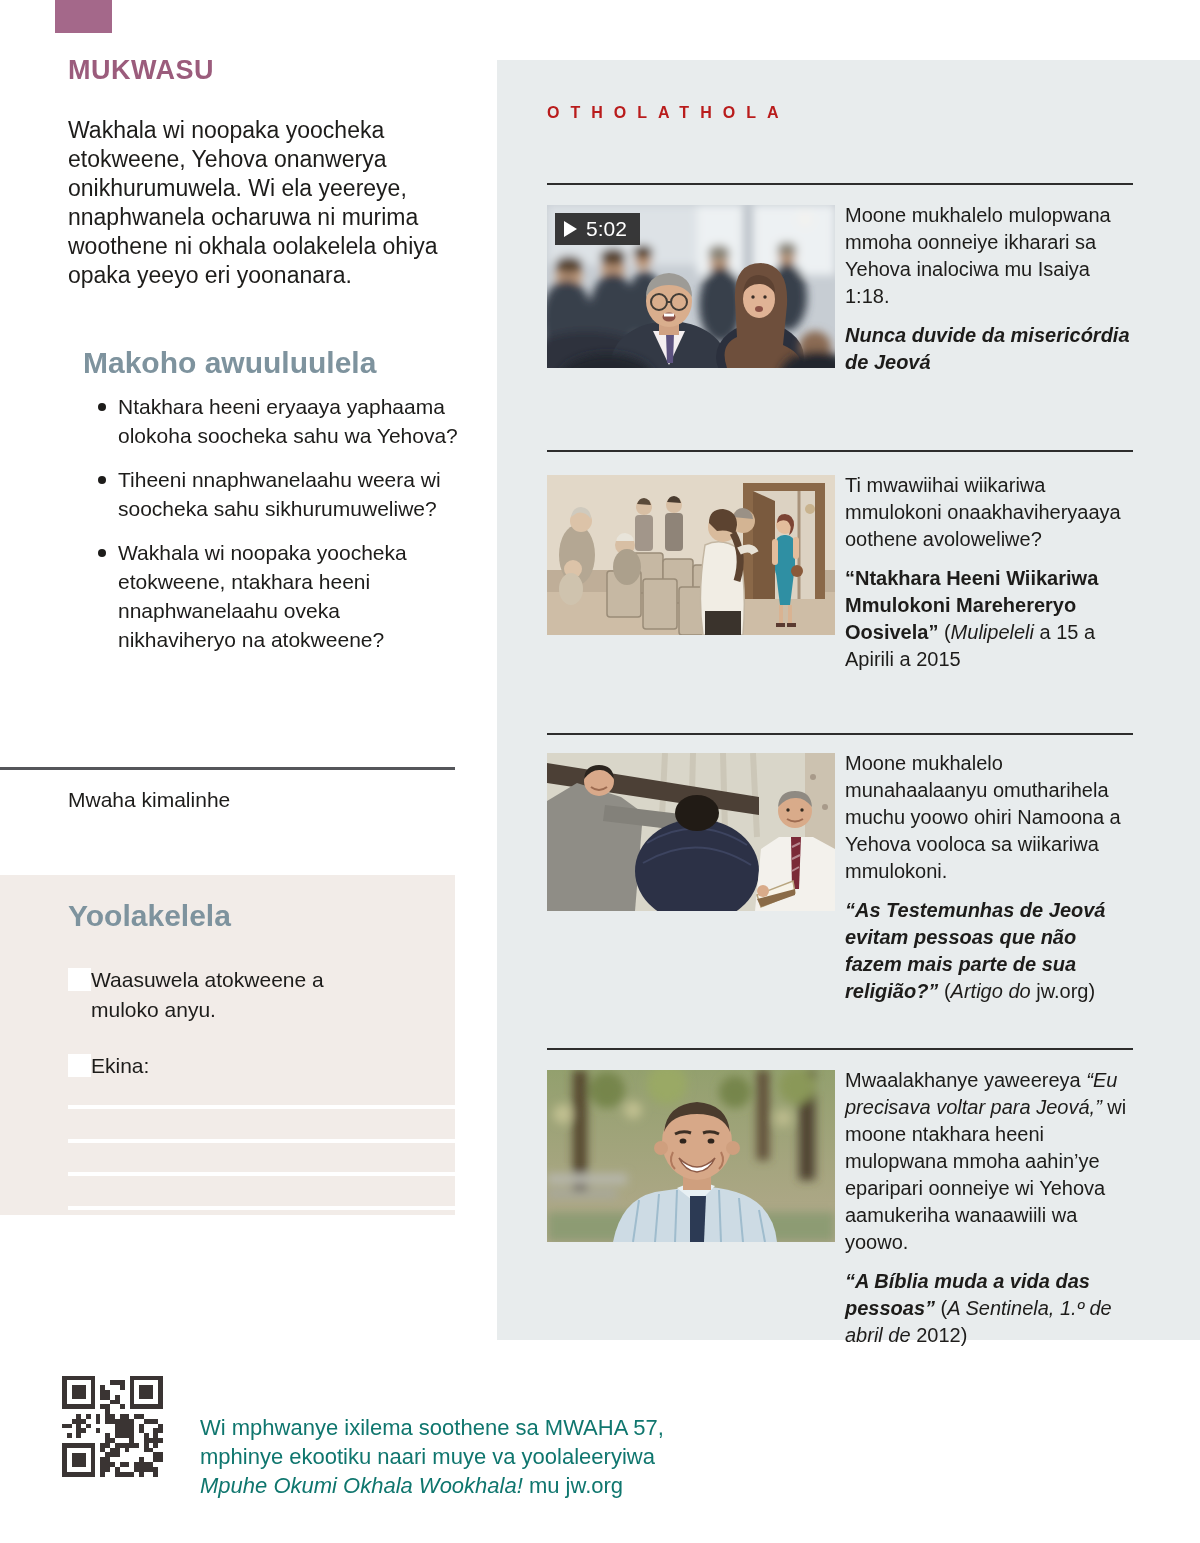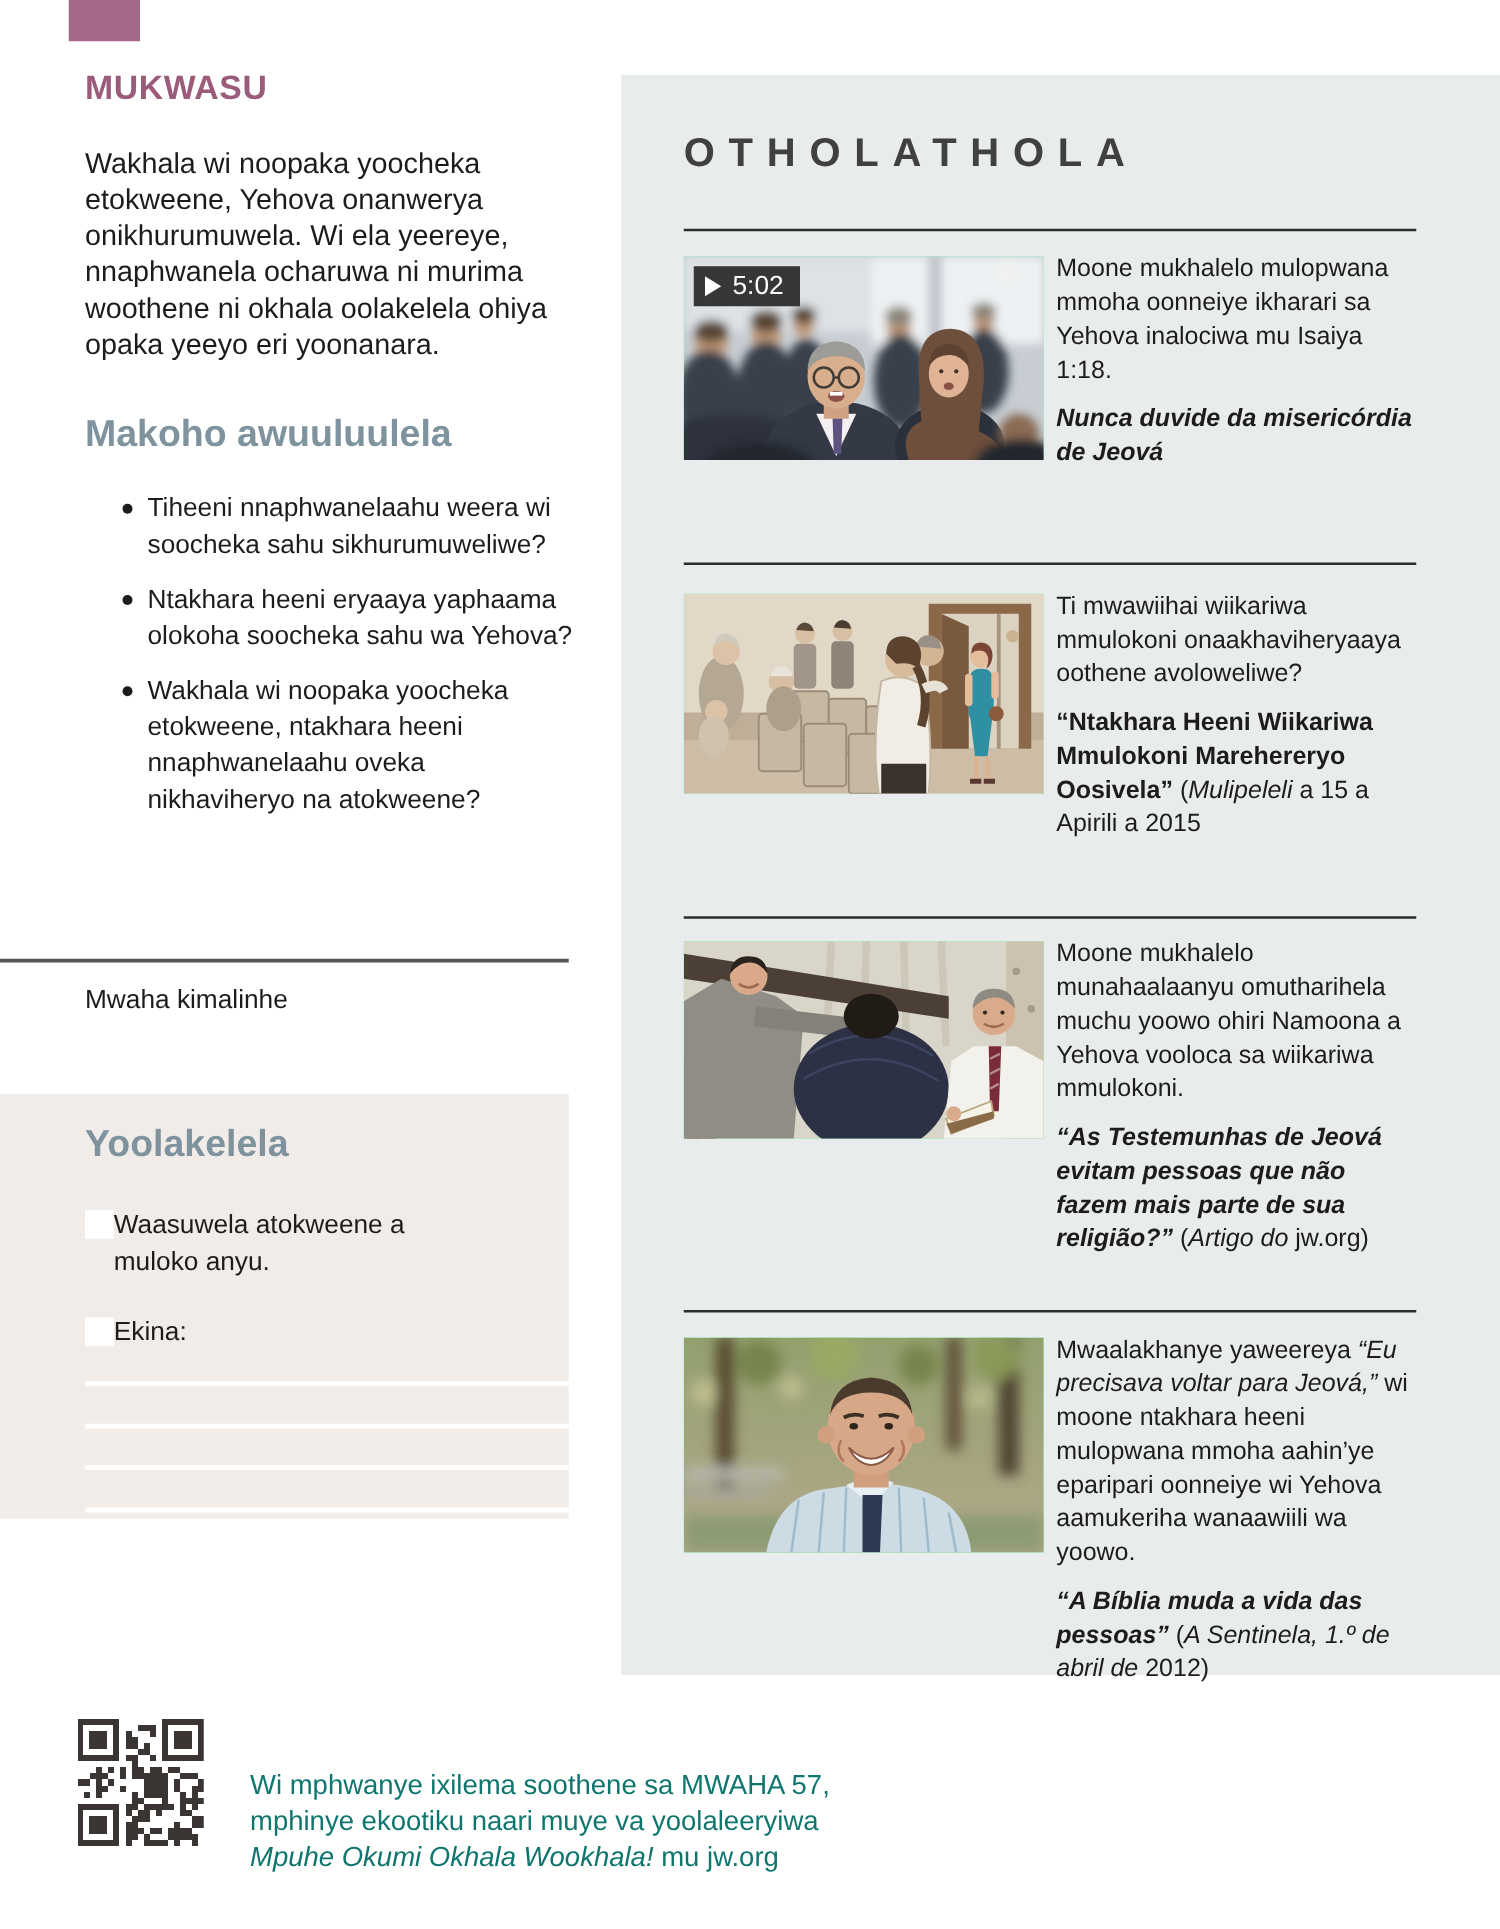--- a/index.html
+++ b/index.html
@@ -6,21 +6,21 @@
   .page{position:relative;width:1200px;height:1543px;background:#ffffff;overflow:hidden;
         color:#1d1c1a;font-family:"Liberation Sans",sans-serif;}
 
   
   .corner-tab{position:absolute;left:55px;top:0;width:57px;height:33px;background:#a4688a;}
 
   
   .title{position:absolute;left:68px;top:55px;margin:0;font-size:27px;font-weight:bold;
          color:#9b5c7c;letter-spacing:.5px;}
   .intro{position:absolute;left:68px;top:116px;width:398px;margin:0;font-size:23px;line-height:29px;}
-  .q-title{position:absolute;left:68px;top:331px;margin:0;font-size:30px;font-weight:700;color:#7e939e;}
+  .q-title{position:absolute;left:68px;top:331px;margin:15px;font-size:30px;font-weight:700;color:#7e939e;}
   .q-list{position:absolute;left:98px;top:392px;width:362px;margin:0;padding:0;list-style:none;
           font-size:21px;line-height:29px;}
   .q-item{position:relative;padding-left:20px;margin:0 0 15px 0;}
   .q-item .dot{position:absolute;left:0;top:11px;width:8px;height:8px;border-radius:50%;background:#1d1c1a;}
   .rule{position:absolute;left:0;top:767px;width:455px;height:3px;background:#55565a;}
   .song{position:absolute;left:68px;top:788px;font-size:21px;}
 
   
   .notes{position:absolute;left:0;top:875px;width:455px;height:340px;background:#f2ece8;}
   .notes-title{position:absolute;left:68px;top:24px;margin:0;font-size:30px;font-weight:700;color:#7e939e;}
@@ -33,22 +33,22 @@
   .w1{top:230px}.w2{top:264px}.w3{top:297px}.w4{top:331px}.w5{top:364px}.w6{top:398px}.w7{top:432px}
 
   
   .qr{position:absolute;left:62px;top:1374px;width:101px;height:104px;}
   .qr svg{width:100%;height:100%;}
   .footer{position:absolute;left:200px;top:1400px;width:470px;font-size:22px;line-height:29px;color:#0f766e;margin-top:13px;}
   .it{font-style:italic;}
 
   
   .panel{position:absolute;left:497px;top:60px;width:703px;height:1280px;background:#e8eced;}
-  .panel-title{position:absolute;left:50px;top:44px;margin:0;font-size:32px;font-weight:700;
-               letter-spacing:11px;color:#404040;}
+  .panel-title{position:absolute;left:50px;top:44px;margin:0;font-size:16px;font-weight:700;
+               letter-spacing:11px;color:#b91c1c;}
   .divider{position:absolute;left:50px;width:586px;height:2px;background:#2d2d2d;}
   .d1{top:123px}.d2{top:390px}.d3{top:673px}.d4{top:988px}
 
   .thumb{position:absolute;left:50px;width:288px;overflow:hidden;background:#86efac;}
   .thumb svg{display:block;width:100%;height:100%;}
   .t1{top:145px;height:163px}.t2{top:415px;height:160px}.t3{top:693px;height:158px}.t4{top:1010px;height:172px}
 
   .badge{position:absolute;left:8px;top:8px;display:flex;align-items:center;
          background:rgba(42,42,42,.93);color:#fff;padding:4px 13px 4px 9px;font-size:21px;}
   .badge .tri{width:0;height:0;border-left:13px solid #fff;border-top:8px solid transparent;
@@ -69,25 +69,25 @@
 
   <div class="corner-tab"></div>
 
   <h1 class="title">MUKWASU</h1>
   <p class="intro">Wakhala wi noopaka yoocheka etokweene, Yehova onanwerya onikhurumuwela. Wi ela yeereye, nnaphwanela ocharuwa ni murima woothene ni okhala oolakelela ohiya opaka yeeyo eri yoonanara.</p>
 
   <h2 class="q-title">Makoho awuuluulela</h2>
   <ul class="q-list">
     <li class="q-item">
       <span class="dot"></span>
-      <span>Tiheeni nnaphwanelaahu weera wi soocheka sahu sikhurumuweliwe?</span>
+      <span>Ntakhara heeni eryaaya yaphaama olokoha soocheka sahu wa Yehova?</span>
     </li>
     <li class="q-item">
       <span class="dot"></span>
-      <span>Ntakhara heeni eryaaya yaphaama olokoha soocheka sahu wa Yehova?</span>
+      <span>Tiheeni nnaphwanelaahu weera wi soocheka sahu sikhurumuweliwe?</span>
     </li>
     <li class="q-item">
       <span class="dot"></span>
       <span>Wakhala wi noopaka yoocheka etokweene, ntakhara heeni nnaphwanelaahu oveka nikhaviheryo na atokweene?</span>
     </li>
   </ul>
 
   <div class="rule"></div>
   <div class="song">Mwaha kimalinhe</div>
 

